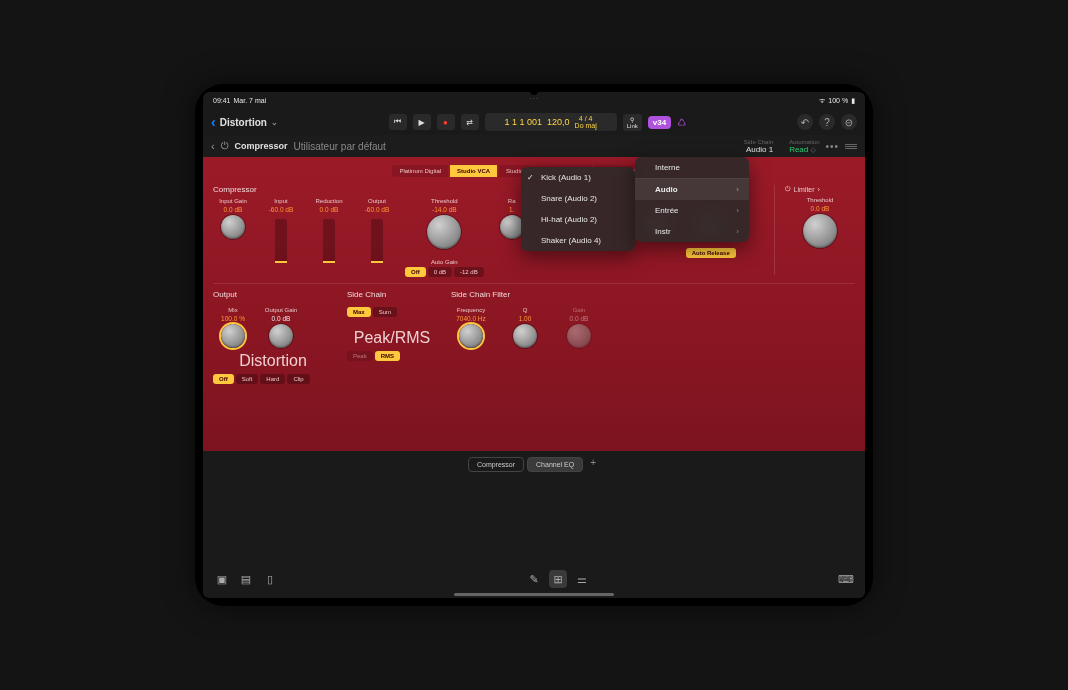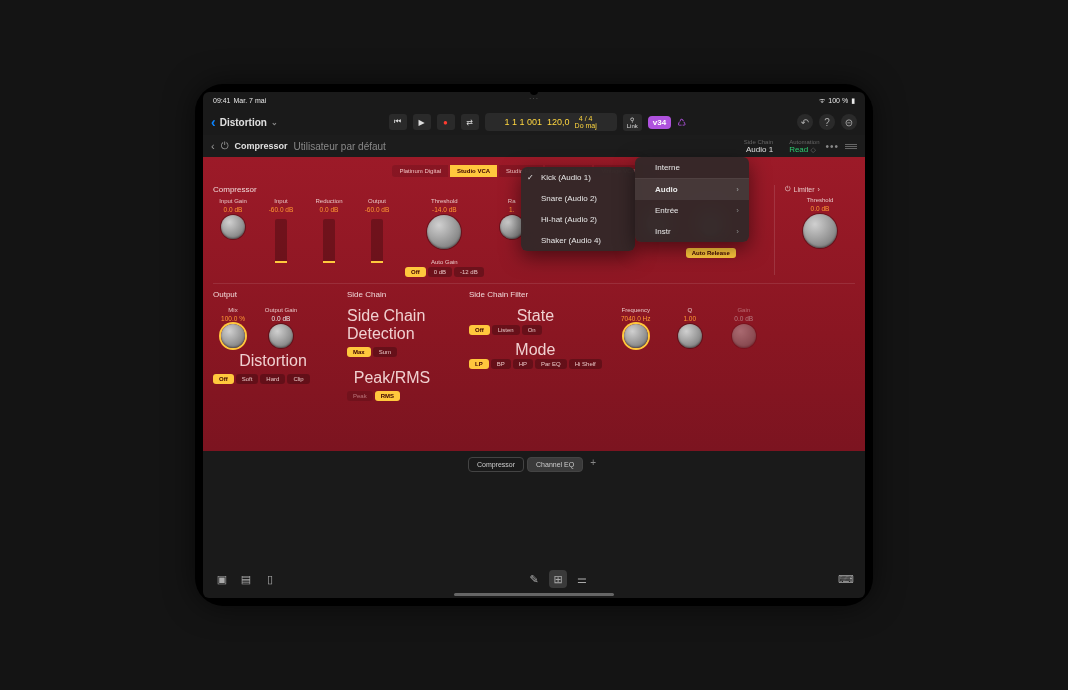--- a/index.html
+++ b/index.html
@@ -275,53 +275,35 @@
           <div class="seg-group">
             <div class="btn-small active">Off</div>
             <div class="btn-small">Soft</div>
             <div class="btn-small">Hard</div>
             <div class="btn-small">Clip</div>
           </div>
         </div>
 
         <div class="lower-col" style="width:90px;">
           <div class="section-title">Side Chain</div>
-          <div class="plbl">Side Chain Detection</div>
           <div class="seg-group">
             <div class="btn-small active">Max</div>
             <div class="btn-small">Sum</div>
           </div>
           <div style="height:4px;"></div>
           <div class="plbl" style="text-align:center;">Peak/RMS</div>
           <div class="seg-group">
             <div class="btn-small" style="opacity:.5;">Peak</div>
             <div class="btn-small active">RMS</div>
           </div>
         </div>
 
-        <div class="lower-col" style="flex:1;margin-left:18px;">
+        <div class="lower-col" style="flex:1;">
           <div class="section-title">Side Chain Filter</div>
           <div style="display:flex;gap:14px;align-items:flex-start;">
-            <div>
-              <div class="plbl" style="text-align:center;">State</div>
-              <div class="seg-group">
-                <div class="btn-small active">Off</div>
-                <div class="btn-small">Listen</div>
-                <div class="btn-small">On</div>
-              </div>
-              <div style="height:6px;"></div>
-              <div class="plbl" style="text-align:center;">Mode</div>
-              <div class="seg-group">
-                <div class="btn-small active">LP</div>
-                <div class="btn-small">BP</div>
-                <div class="btn-small">HP</div>
-                <div class="btn-small" style="line-height:1;">Par EQ</div>
-                <div class="btn-small" style="line-height:1;">Hi Shelf</div>
-              </div>
-            </div>
             <div class="param">
               <div class="plbl">Frequency</div>
               <div class="pval">7040.0 Hz</div>
               <div class="knob yellow-ring"></div>
             </div>
             <div class="param">
               <div class="plbl">Q</div>
               <div class="pval">1.00</div>
               <div class="knob"></div>
             </div>

